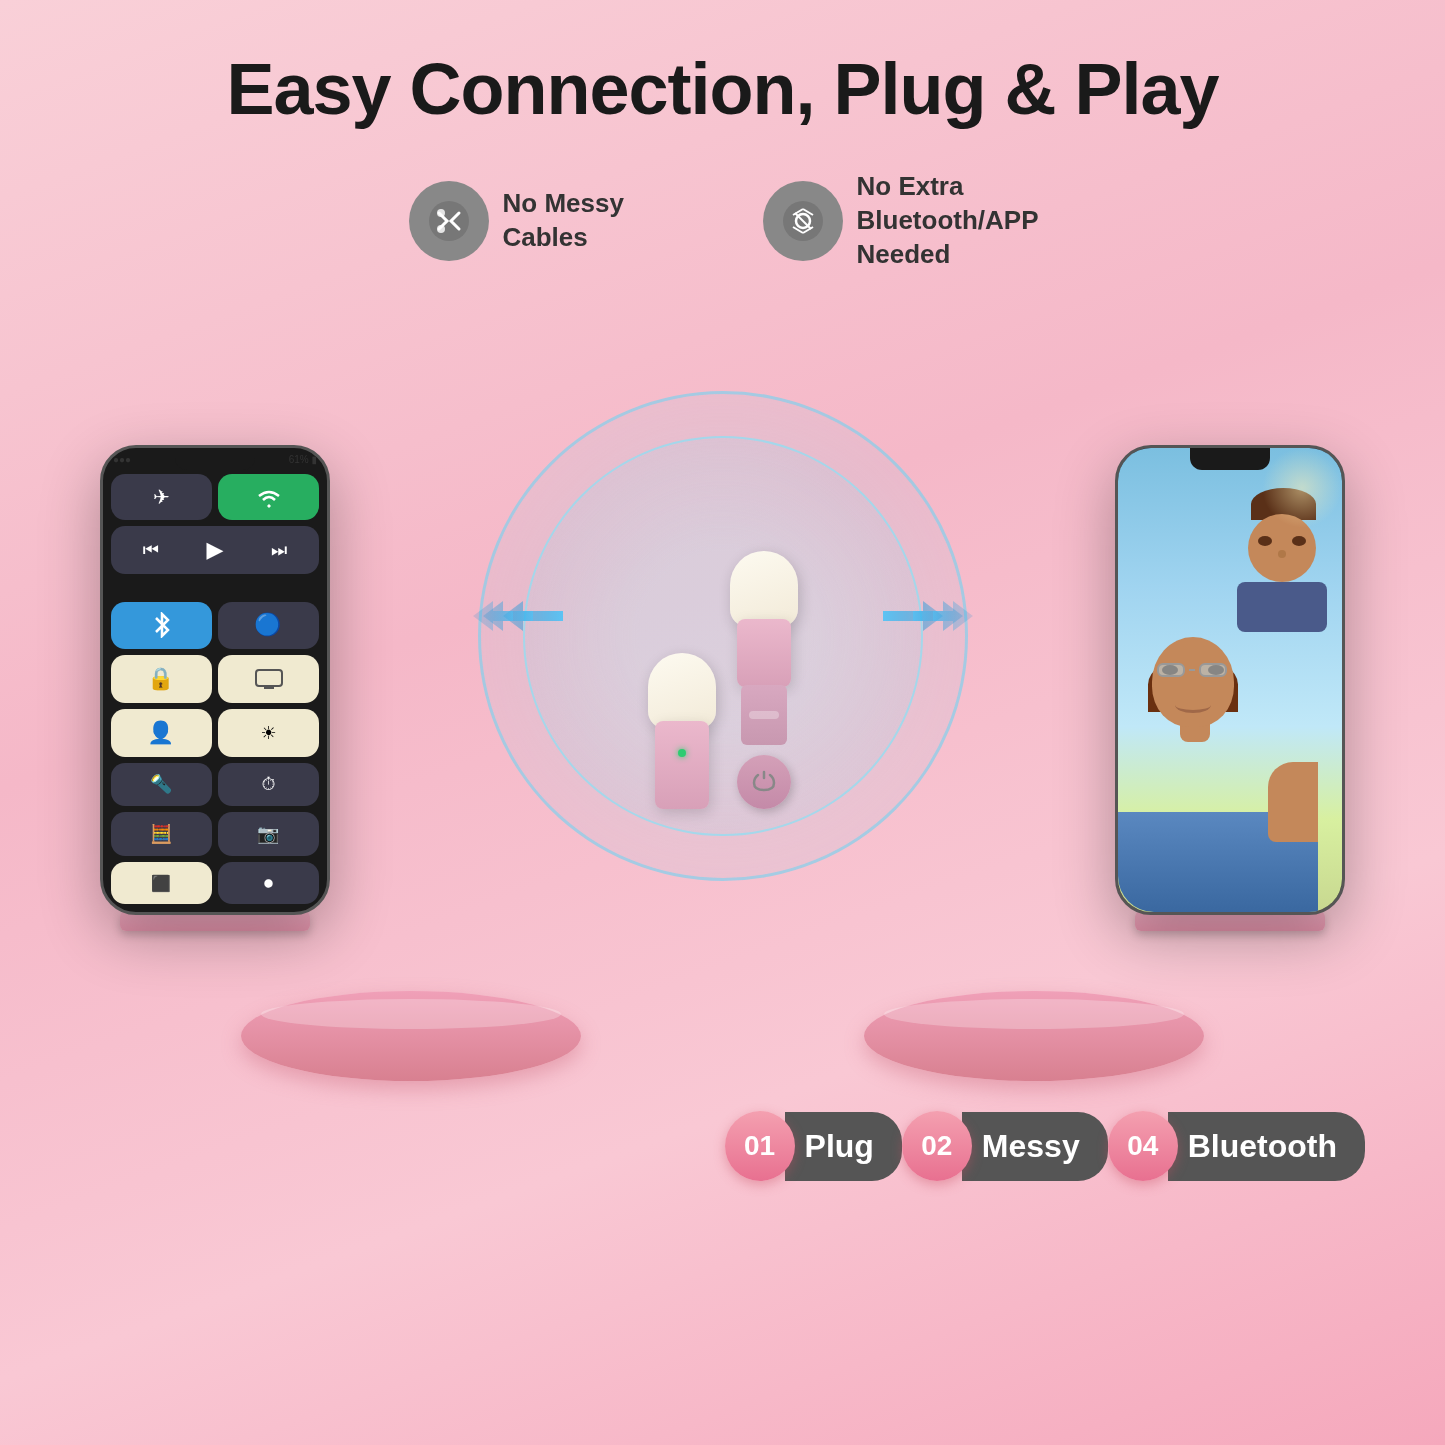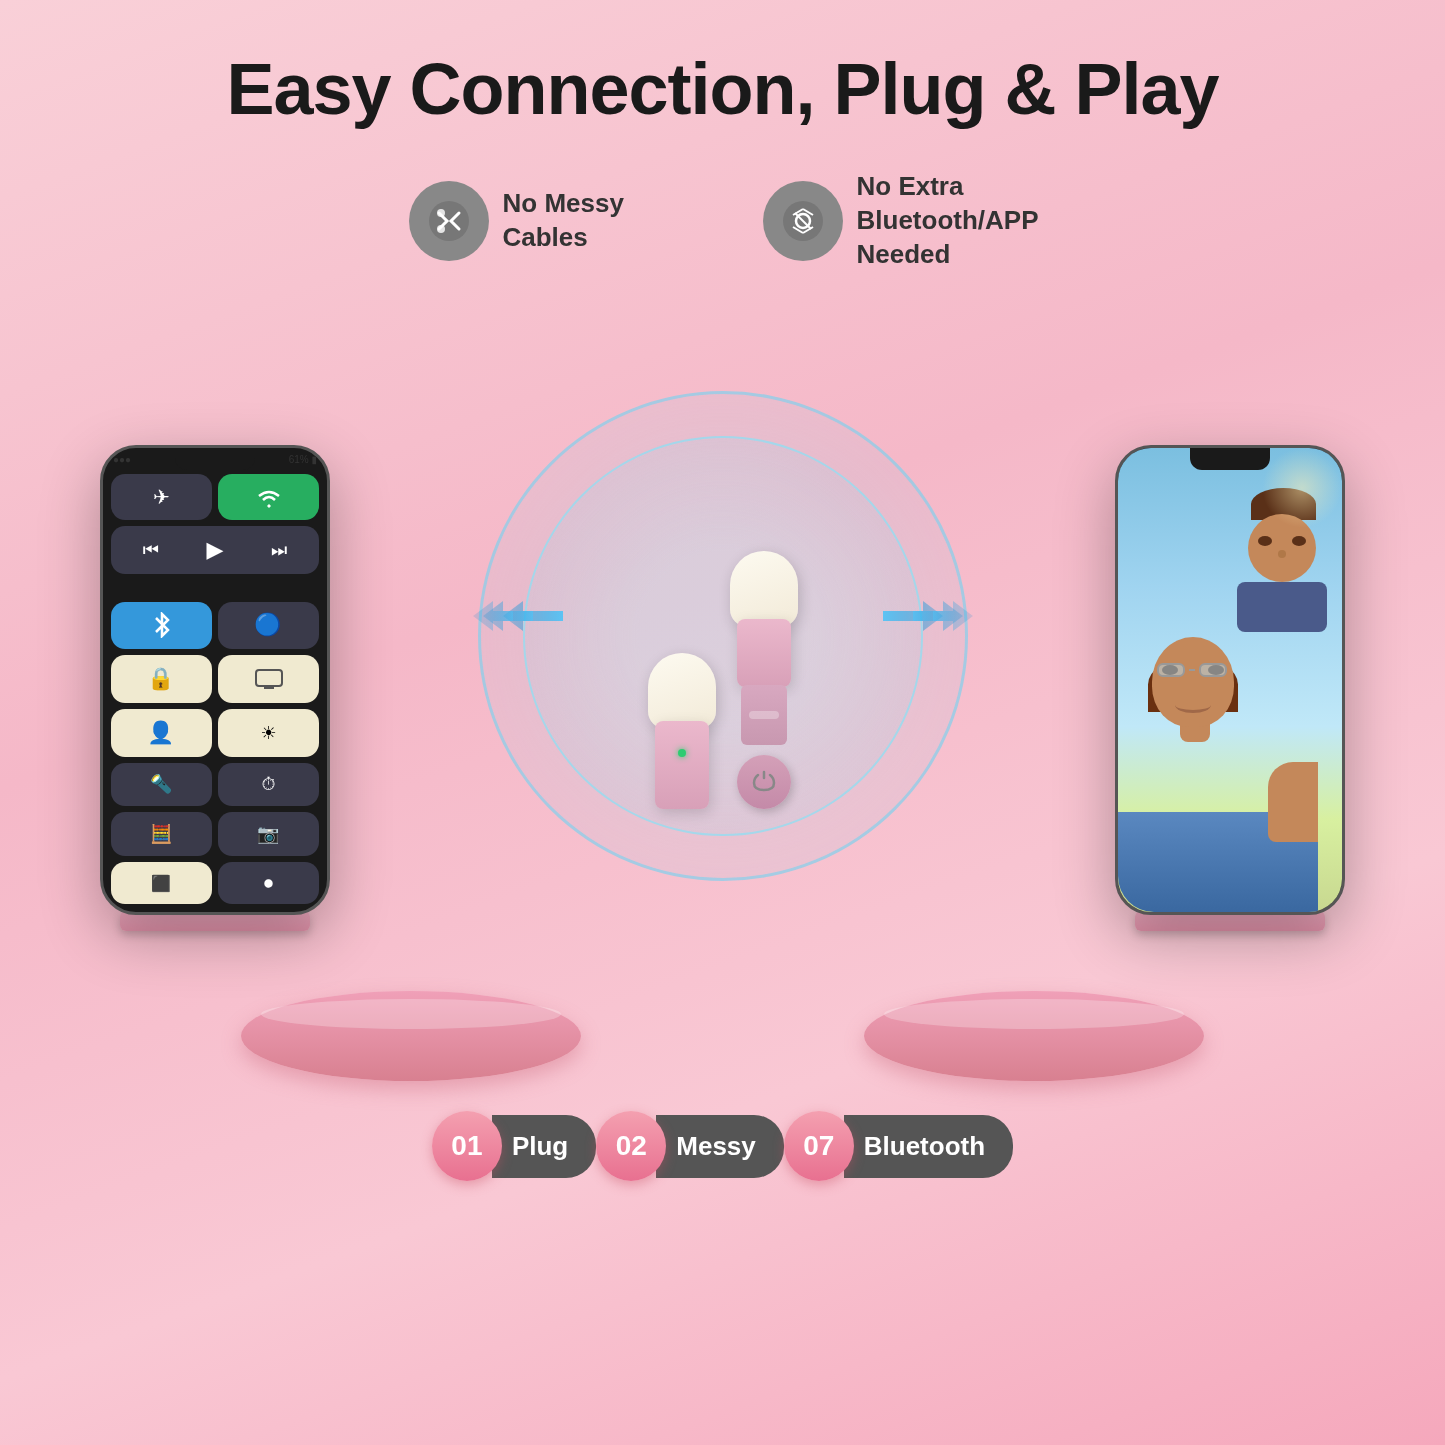--- a/index.html
+++ b/index.html
@@ -123,22 +123,22 @@
       left: 20px;
       right: 20px;
       height: 30px;
       background: rgba(255,255,255,0.25);
       border-radius: 50%;
     }
 
     
     .steps-row {
       display: flex;
-      justify-content: center;
-      padding: 0 63px;
+      justify-content: flex-end;
+      padding: 0 80px;
       margin-top: 30px;
     }
 
     .step-item {
       display: flex;
       align-items: center;
       gap: 0;
     }
 
     .step-number-circle {
@@ -159,21 +159,21 @@
     .step-label-bg {
       background: #555;
       border-radius: 0 30px 30px 0;
       padding: 16px 28px 16px 20px;
       margin-left: -10px;
       z-index: -1;
     }
 
     .step-label-text {
       color: white;
-      font-size: 26px;
+      font-size: 32px;
       font-weight: 700;
     }
 
     .phone-stand {
       width: 190px;
       height: 20px;
       background: linear-gradient(180deg, #f0aac0 0%, #e090a8 100%);
       border-radius: 6px;
       margin-top: -4px;
       box-shadow: 0 4px 10px rgba(0,0,0,0.2);
@@ -428,19 +428,19 @@
   </div>
 
   <div class="step-item">
     <div class="step-number-circle">02</div>
     <div class="step-label-bg">
       <span class="step-label-text">Messy</span>
     </div>
   </div>
 
   <div class="step-item">
-    <div class="step-number-circle">07</div>
+    <div class="step-number-circle">04</div>
     <div class="step-label-bg">
       <span class="step-label-text">Bluetooth</span>
     </div>
   </div>
 
 </div>
 
 </body></html>

